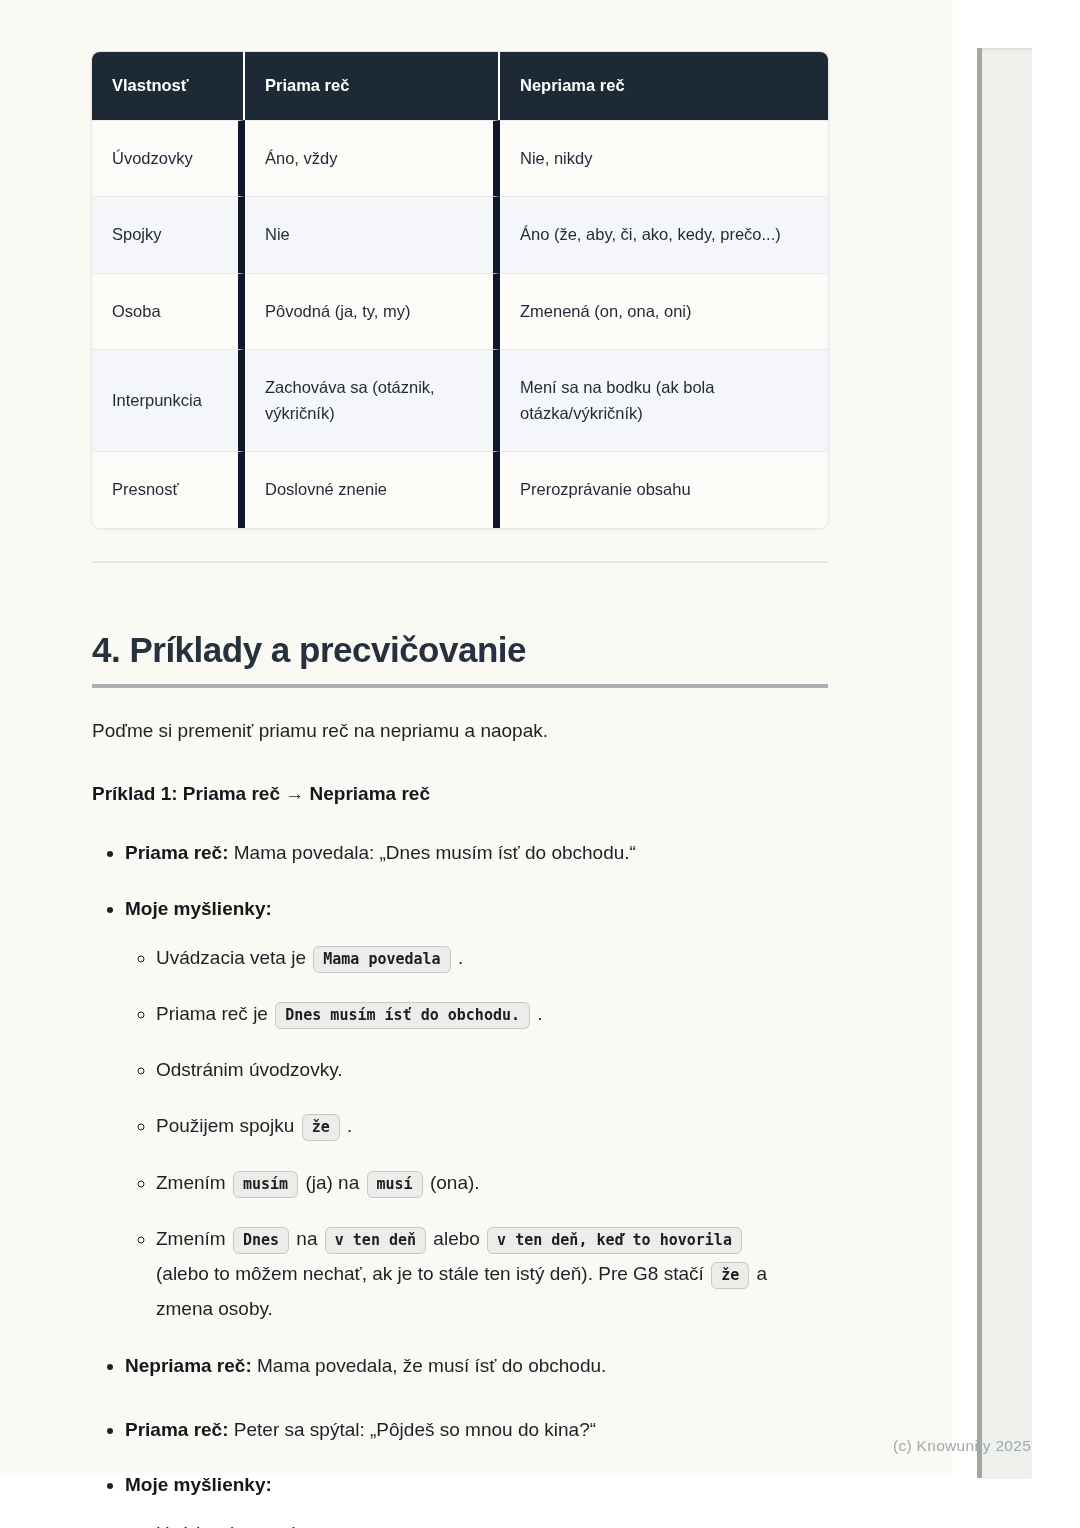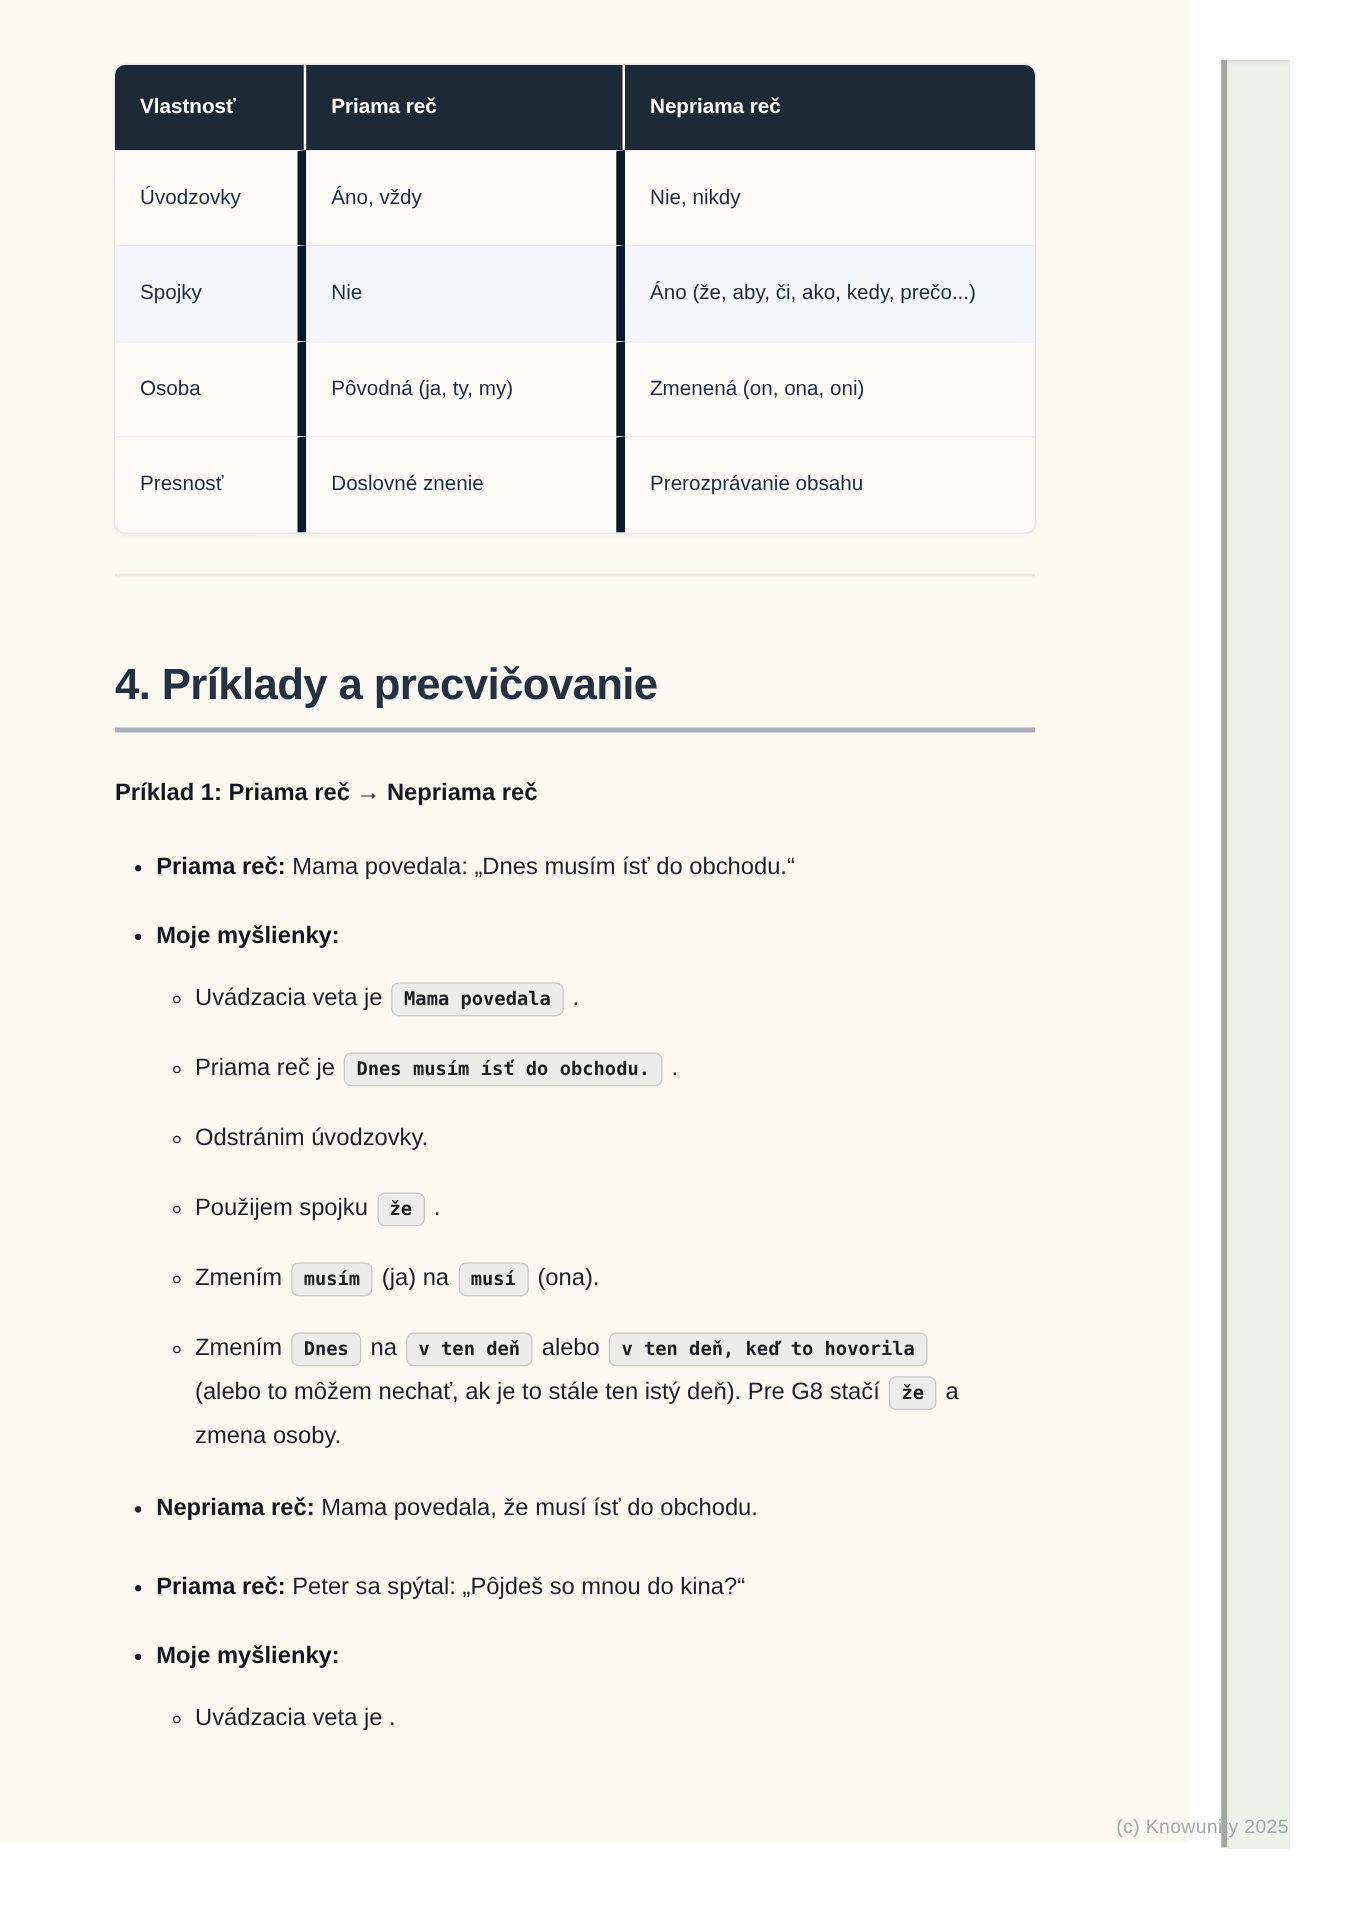--- a/index.html
+++ b/index.html
@@ -73,21 +73,21 @@
     position:absolute;left:977px;top:48px;width:5px;height:1430px;
     background:#a3a7a3;
   }
   .side-panel{
     position:absolute;left:982px;top:48px;width:50px;height:1430px;
     background:#eef0ec;border-top:1px solid #dadcd8;
     box-shadow:inset 0 2px 2px rgba(0,0,0,.04);
   }
   .watermark{
     position:absolute;left:893px;top:1437px;z-index:5;
-    font-size:15.5px;color:#a2a8ac;letter-spacing:.3px;margin-top:16px;
+    font-size:15.5px;color:#a2a8ac;letter-spacing:.3px;
   }
 </style>
 </head>
 <body>
 
 <div class="page">
   <div class="content">
 
     <table class="props">
       <colgroup>
@@ -111,33 +111,39 @@
           <tr class="even">
             <td>Spojky</td>
             <td>Nie</td>
             <td>Áno (že, aby, či, ako, kedy, prečo...)</td>
           </tr>
           <tr>
             <td>Osoba</td>
             <td>Pôvodná (ja, ty, my)</td>
             <td>Zmenená (on, ona, oni)</td>
           </tr>
+          <tr class="even">
+            <td>Interpunkcia</td>
+            <td>Zachováva sa (otáznik, výkričník)</td>
+            <td>Mení sa na bodku (ak bola otázka/výkričník)</td>
+          </tr>
           <tr>
             <td>Presnosť</td>
             <td>Doslovné znenie</td>
             <td>Prerozprávanie obsahu</td>
           </tr>
         </tbody>
     </table>
 
     <div class="divider"></div>
 
     <h2 class="section-title">4. Príklady a precvičovanie</h2>
     <div class="heading-rule"></div>
 
+    <p class="intro">Poďme si premeniť priamu reč na nepriamu a naopak.</p>
 
     <p class="example-title">Príklad 1: Priama reč → Nepriama reč</p>
     <ul class="l1">
       <li><strong>Priama reč:</strong> Mama povedala: „Dnes musím ísť do obchodu.“</li>
       <li>
         <span><strong>Moje myšlienky:</strong></span>
         <ul class="l2">
             <li>Uvádzacia veta je <code class="chip">Mama povedala</code> .</li>
             <li>Priama reč je <code class="chip">Dnes musím ísť do obchodu.</code> .</li>
             <li>Odstránim úvodzovky.</li>

